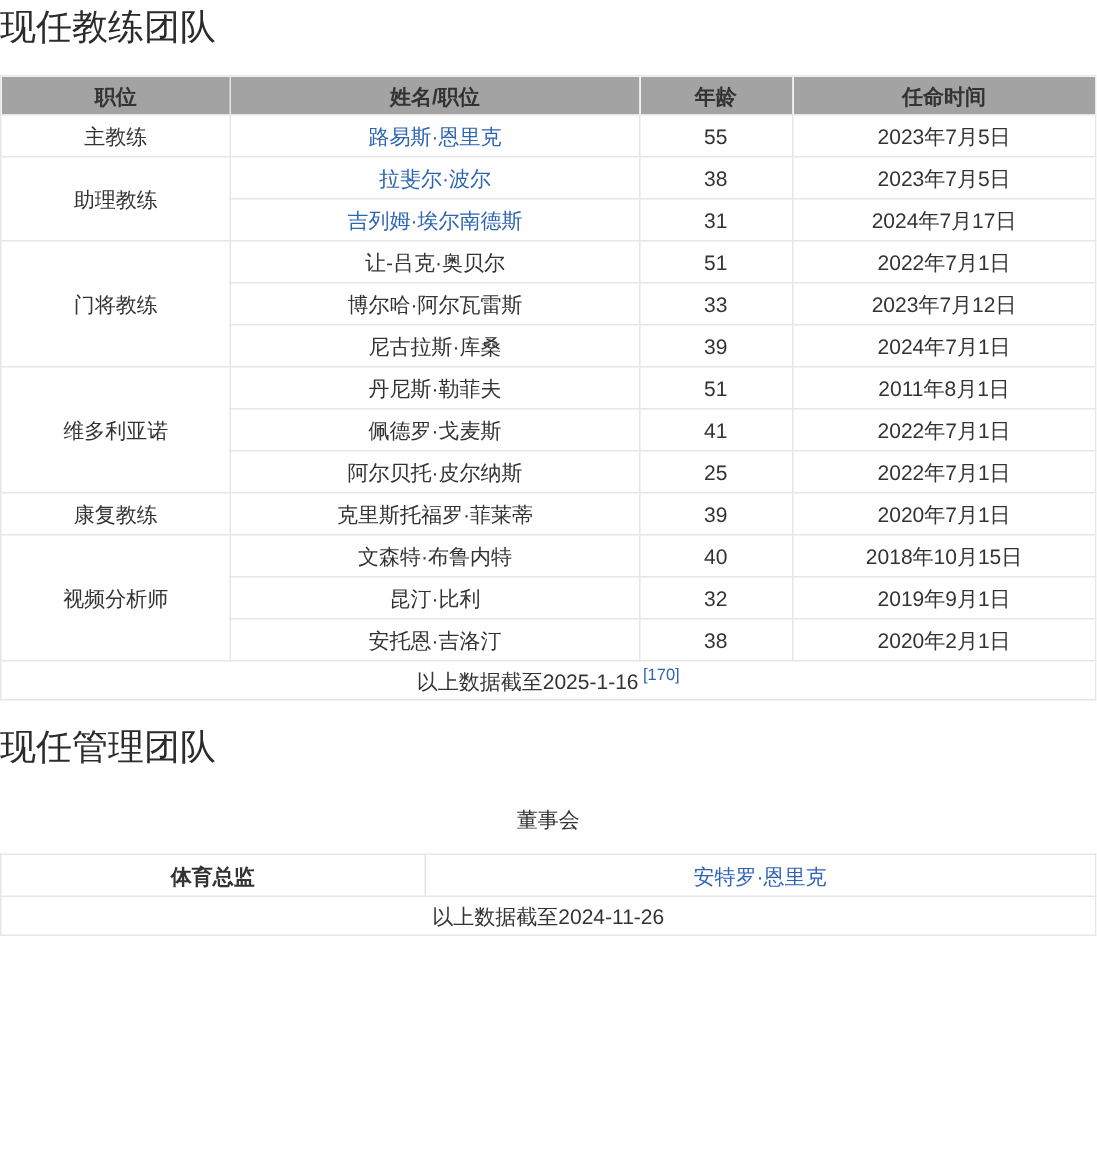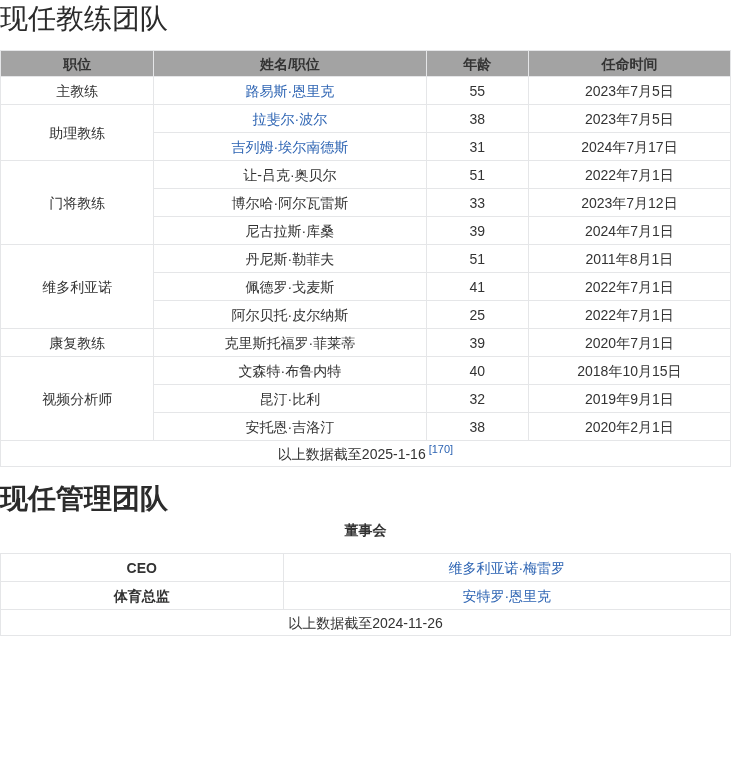--- a/index.html
+++ b/index.html
@@ -5,42 +5,42 @@
   * { box-sizing: border-box; }
   html,body { margin:0; padding:0; background:#fff; }
   body {
     width:731px; height:783px;
     padding-top:8px;
     font-family:"Liberation Sans","DejaVu Sans",sans-serif;
     color:#333;
     overflow:hidden;
   }
   .section-title {
-    font-size:28px; line-height:22px; font-weight:400;
+    font-size:24px; line-height:22px; font-weight:400;
     color:#2b2b2b; margin:0;
   }
   #coach-title { margin-bottom:20px; }
-  #mgmt-title  { margin-top:21px; margin-bottom:0;font-weight:bold; }
+  #mgmt-title  { margin-top:21px; margin-bottom:16px; }
   table {
     width:731px; border-collapse:collapse; table-layout:fixed;
     font-size:14px; color:#333;
   }
   td, th {
     border:1px solid #e5e6e8;
     text-align:center; vertical-align:middle;
     height:28px; padding:0 4px;
     white-space:nowrap; overflow:hidden;
     font-size:14px; line-height:16px;
   }
   th {
     background:#a3a3a3; font-weight:700; height:26px;
   }
   caption {
     caption-side:top; text-align:center;
-    font-size:14px; font-weight:700; color:#333;
+    font-size:14px; font-weight:400; color:#333;
     padding:12px 0 13px 0;
   }
   .footer-cell { height:26px; color:#333; }
   a.link { color:#2d64b3; text-decoration:none; cursor:pointer; }
   .mgmt-role { font-weight:700; }
   sup.cite { font-size:11px; line-height:0; margin-left:3px; vertical-align:super; }
   sup.cite a { font-size:11px; }
 </style>
 </head>
 <body>
@@ -147,24 +147,20 @@
 <h2 class="section-title" id="mgmt-title">现任管理团队</h2>
 
 <table>
   <caption>董事会</caption>
   <colgroup>
     <col style="width:38.7%">
     <col style="width:61.3%">
   </colgroup>
   <tbody>
       <tr>
-        <td class="mgmt-role">CEO</td>
-        <td><a class="link">维多利亚诺·梅雷罗</a></td>
-      </tr>
-      <tr>
         <td class="mgmt-role">体育总监</td>
         <td><a class="link">安特罗·恩里克</a></td>
       </tr>
     </tbody>
   <tfoot>
     <tr>
       <td colspan="2" class="footer-cell">
         <span>以上数据截至2024-11-26</span>
       </td>
     </tr>

